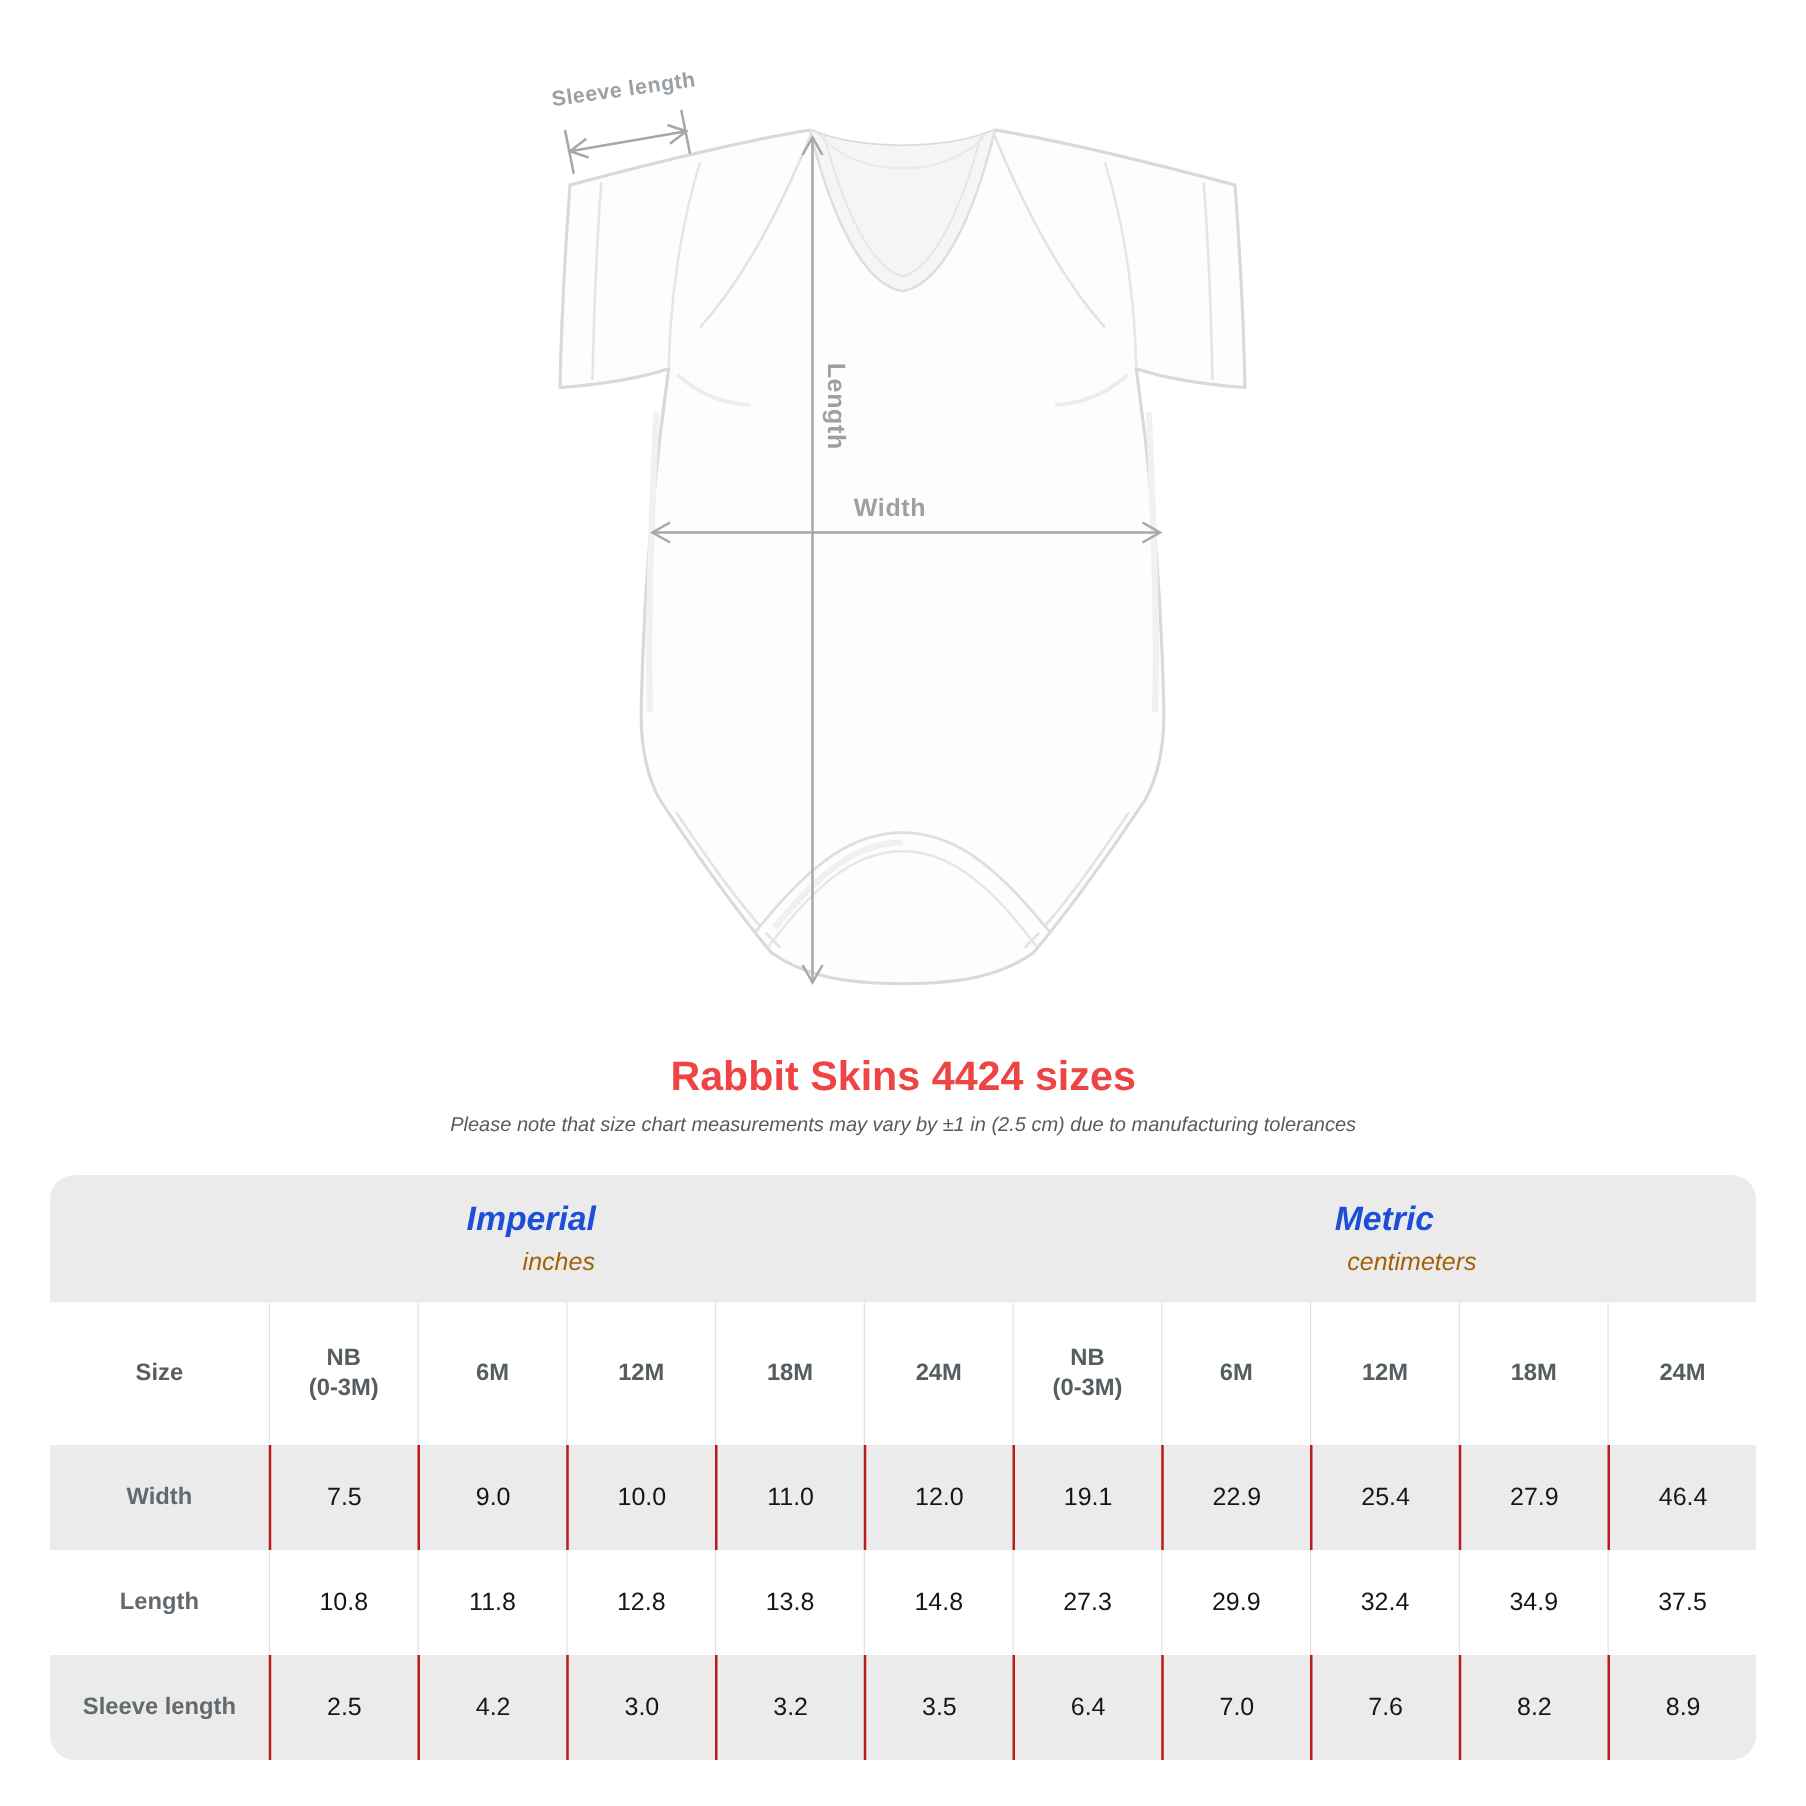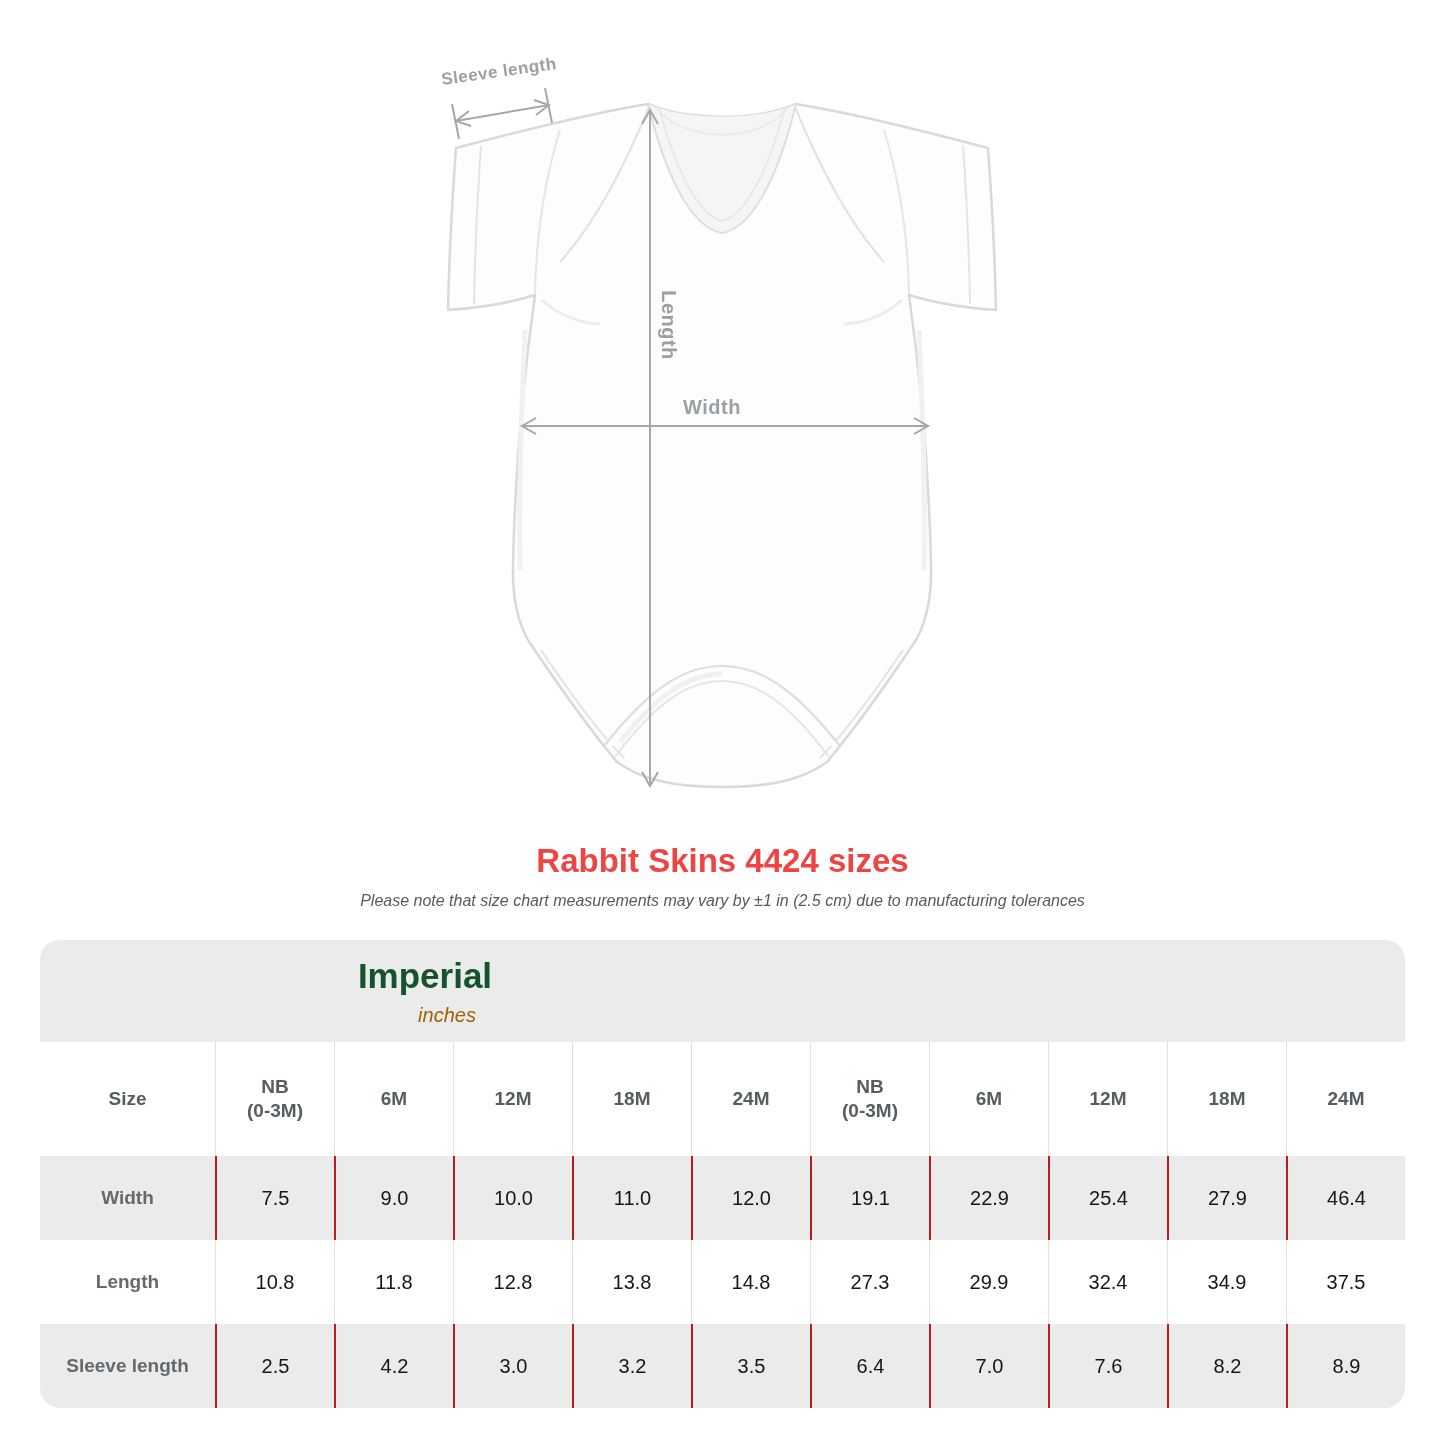--- a/index.html
+++ b/index.html
@@ -67,21 +67,21 @@
   }
   .band { background:#ebebeb; height:102px; }
   .band .group {
     display:flex; flex-direction:column;
     align-items:center; justify-content:center;
     gap:8px;
   }
   .g-imp { grid-column:1/7; }
   .g-met { grid-column:7/12; }
   .gname {
-    font-size:35px; font-weight:bold; color:#14532d;
+    font-size:27px; font-weight:bold; font-style:italic; color:#1d4ed8;
   }
   .gunit { font-size:20px; font-style:italic; color:#a16207;margin-left:44px; }
 
   .cell {
     display:flex; align-items:center; justify-content:center;
     text-align:center;
   }
   .hdr { background:#ffffff; height:114px; }
   .hdr .cell { font-size:19px; font-weight:bold; color:#565d61; white-space:pre-line; line-height:1.25; }
   .r-data { height:84px; }
@@ -179,20 +179,24 @@
 <h1 class="title">Rabbit Skins 4424 sizes</h1>
 <p class="subtitle">Please note that size chart measurements may vary by ±1 in (2.5 cm) due to manufacturing tolerances</p>
 
 <div class="size-table">
 
   <div class="trow band">
     <div class="group g-imp">
       <div class="gname">Imperial</div>
       <div class="gunit">inches</div>
     </div>
+    <div class="group g-met">
+      <div class="gname">Metric</div>
+      <div class="gunit">centimeters</div>
+    </div>
   </div>
 
   <div class="trow hdr">
     <div class="cell">Size</div>
     <div class="cell">NB
 (0-3M)</div>
     <div class="cell">6M</div>
     <div class="cell">12M</div>
     <div class="cell">18M</div>
     <div class="cell">24M</div>

